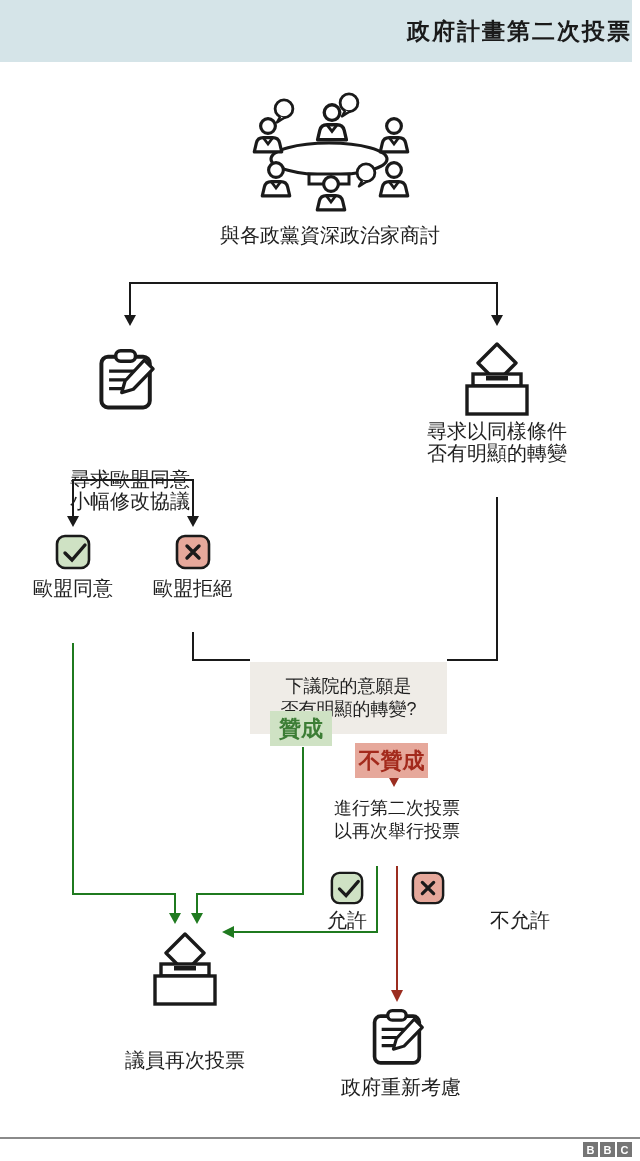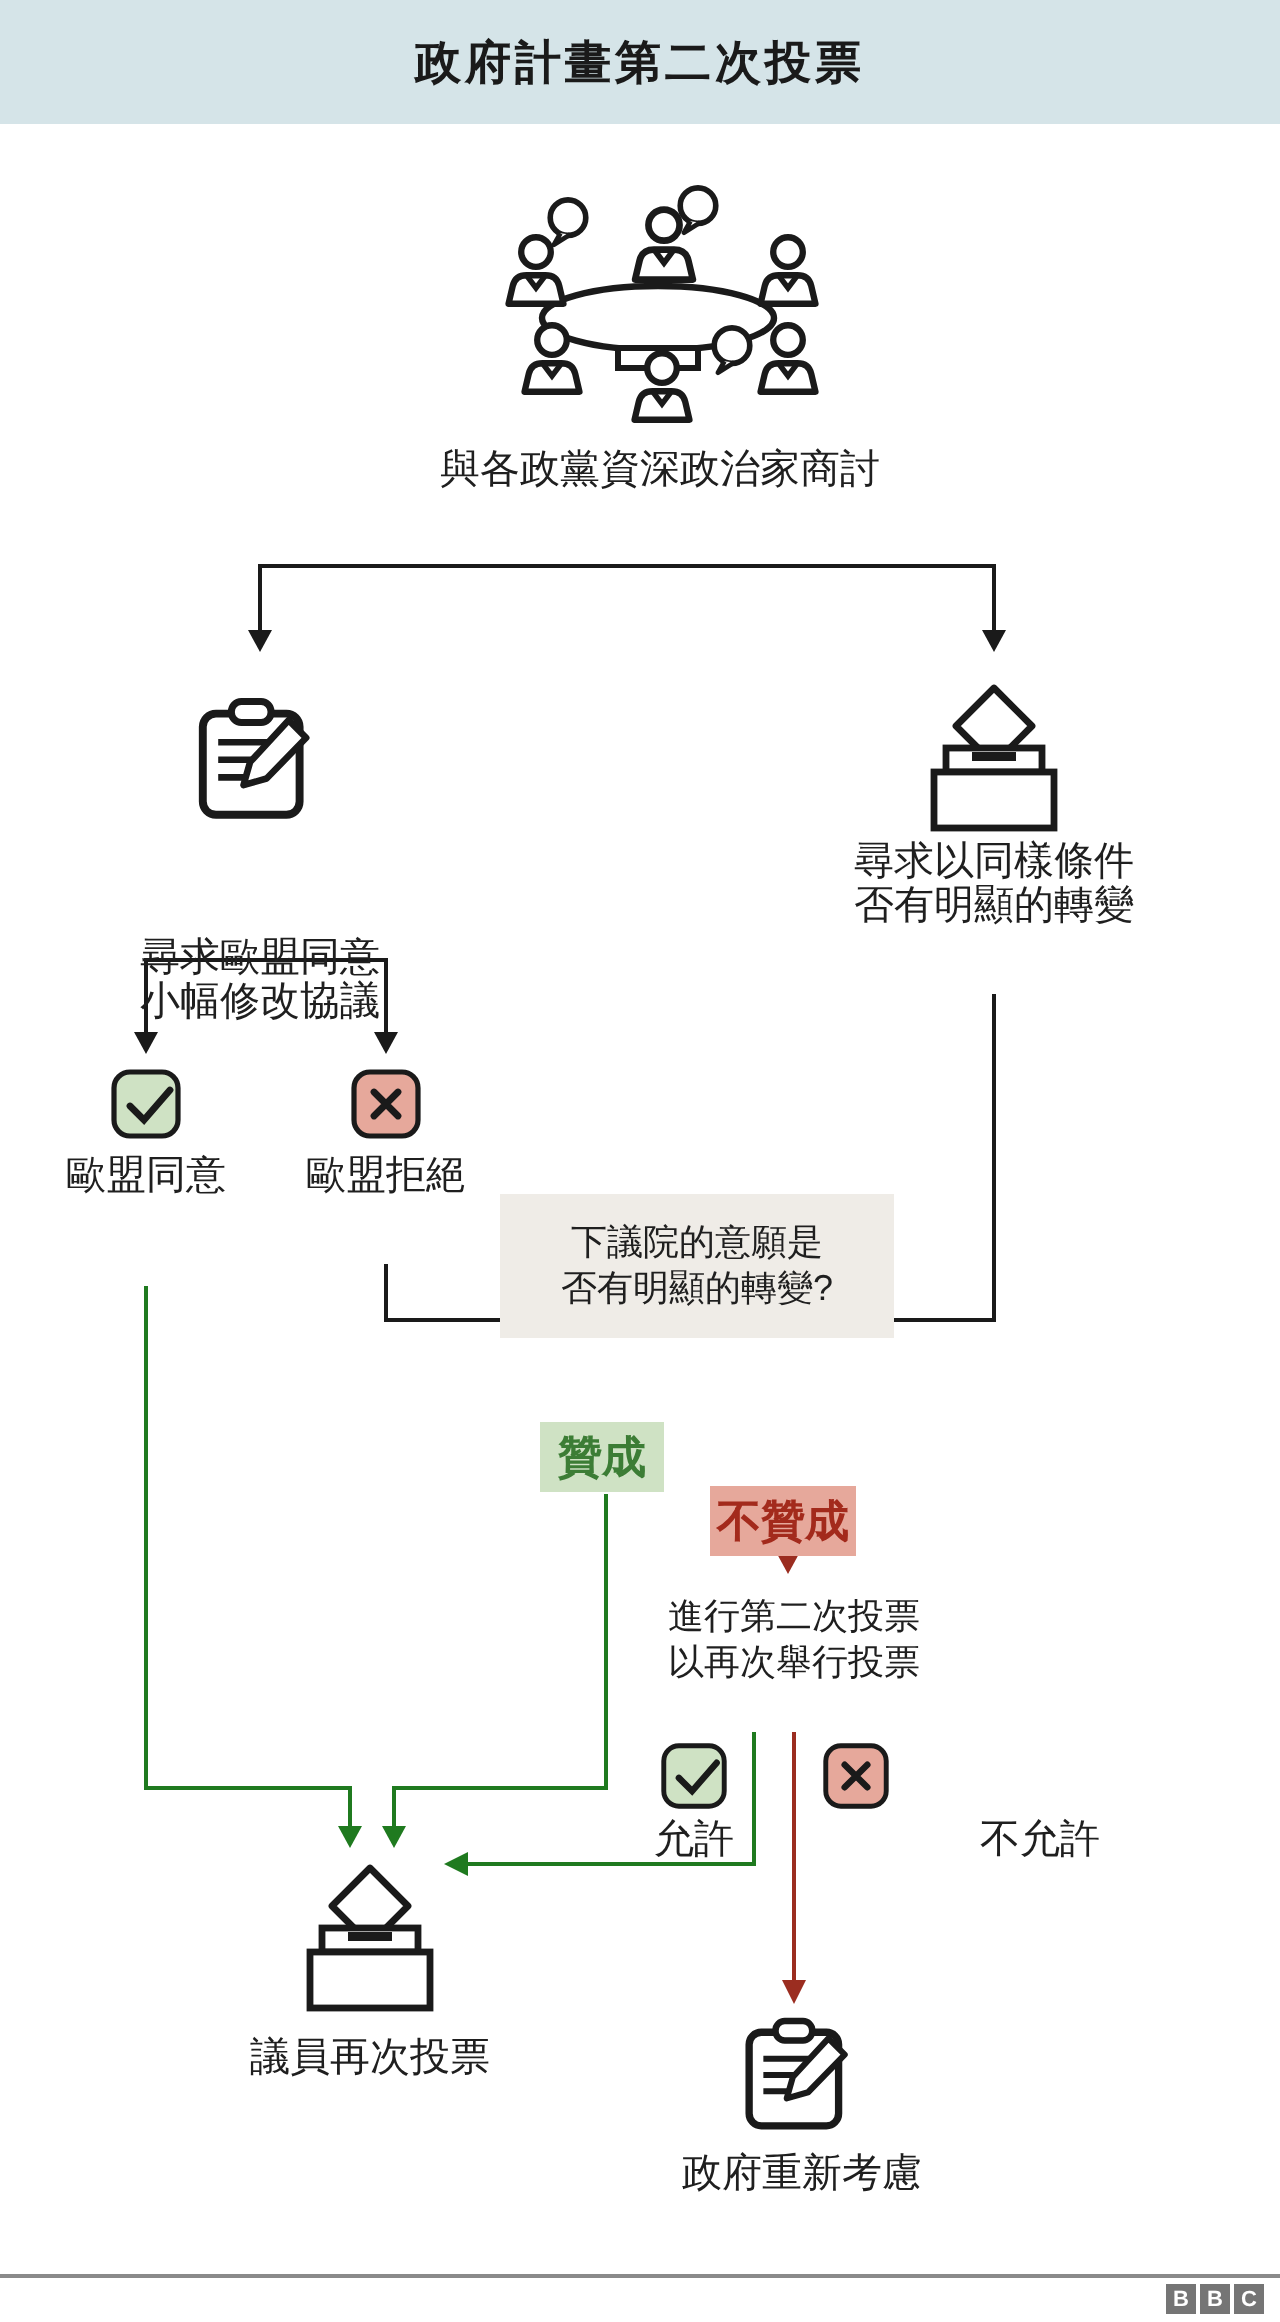--- a/index.html
+++ b/index.html
@@ -2,22 +2,22 @@
 <html style="--banner-bg: #d5e4e8; --panel-bg: #efece7; --green-fill: #cfe2c4; --green-text: #3c7d35; --green-line: #1f7a1f; --red-fill: #e6a89b; --red-text: #a32a1c; --red-line: #9b2d20; --ink: #1a1a1a; --bbc-gray: #757575; --footer-line: #8a8a8a;"><head>
 <meta charset="utf-8">
 <style>
   html,body{margin:0;padding:0;background:#fff;}
   #canvas{
     position:relative;width:640px;height:1161px;background:#fff;overflow:hidden;
     font-family:"Liberation Sans","DejaVu Sans",sans-serif;color:var(--ink,#1a1a1a);
   }
   .abs{position:absolute;}
   
-  #banner{top:0;left:0;width:640px;height:62px;background:var(--banner-bg,#d5e4e8);
-    display:flex;align-items:center;justify-content:center;}
+  #banner{top:0;left:0;width:592px;height:62px;background:var(--banner-bg,#d5e4e8);
+    display:flex;align-items:center;justify-content:flex-end;padding-left:40px;}
   #banner .t{font-size:23px;font-weight:bold;letter-spacing:2px;color:#1a1a1a;}
   
   .lbl{font-size:20px;text-align:center;color:#1f1f1f;line-height:22px;}
   .lbl2{font-size:18px;text-align:center;color:#1f1f1f;line-height:23px;}
   
   #qpanel{background:var(--panel-bg,#efece7);width:197px;height:72px;
     display:flex;flex-direction:column;align-items:center;justify-content:center;}
   
   .chip{height:35px;display:flex;align-items:center;justify-content:center;
     font-size:22px;font-weight:bold;}
@@ -146,21 +146,21 @@
   <svg class="abs" style="top:534px;left:55px;" width="36" height="36" viewBox="0 0 36 36">
     <use href="#sym-check" width="36" height="36"></use>
   </svg>
   <div class="abs lbl" style="top:577px;left:23px;width:100px;">歐盟同意</div>
 
   <svg class="abs" style="top:534px;left:175px;" width="36" height="36" viewBox="0 0 36 36">
     <use href="#sym-cross" width="36" height="36"></use>
   </svg>
   <div class="abs lbl" style="top:577px;left:143px;width:100px;">歐盟拒絕</div>
 
-  <div class="abs lbl2" id="qpanel" style="top:597px;left:250px;">
+  <div class="abs lbl2" id="qpanel" style="top:662px;left:250px;">
     <div>下議院的意願是</div>
     <div>否有明顯的轉變?</div>
   </div>
 
   <div class="abs chip yes" style="top:711px;left:270px;width:62px;">贊成</div>
   <div class="abs chip no" style="top:711px;left:355px;width:73px;">不贊成</div>
 
   <div class="abs lbl2" style="top:797px;left:297px;width:200px;">
     <div>進行第二次投票</div>
     <div>以再次舉行投票</div>
@@ -172,21 +172,21 @@
   <div class="abs lbl" style="top:909px;left:312px;width:70px;">允許</div>
 
   <svg class="abs" style="top:871px;left:411px;" width="34" height="34" viewBox="0 0 36 36">
     <use href="#sym-cross" width="36" height="36"></use>
   </svg>
   <div class="abs lbl" style="top:909px;left:438px;width:80px;text-align:right;margin-left:32px;">不允許</div>
 
   <svg class="abs" style="top:932px;left:147px;" width="76" height="74" viewBox="0 0 76 74">
     <use href="#sym-ballot" width="76" height="74"></use>
   </svg>
-  <div class="abs lbl" style="top:1018px;left:85px;width:200px;">議員再次投票</div>
+  <div class="abs lbl" style="top:1049px;left:85px;width:200px;">議員再次投票</div>
 
   <svg class="abs" style="top:1008px;left:368px;" width="66" height="61" viewBox="0 0 64 60">
     <use href="#sym-clipboard" width="64" height="60"></use>
   </svg>
   <div class="abs lbl" style="top:1076px;left:301px;width:200px;">政府重新考慮</div>
 
   <div class="abs" id="footer-line"></div>
   <div class="abs" id="bbc">
     <div class="blk">B</div>
     <div class="blk">B</div>

